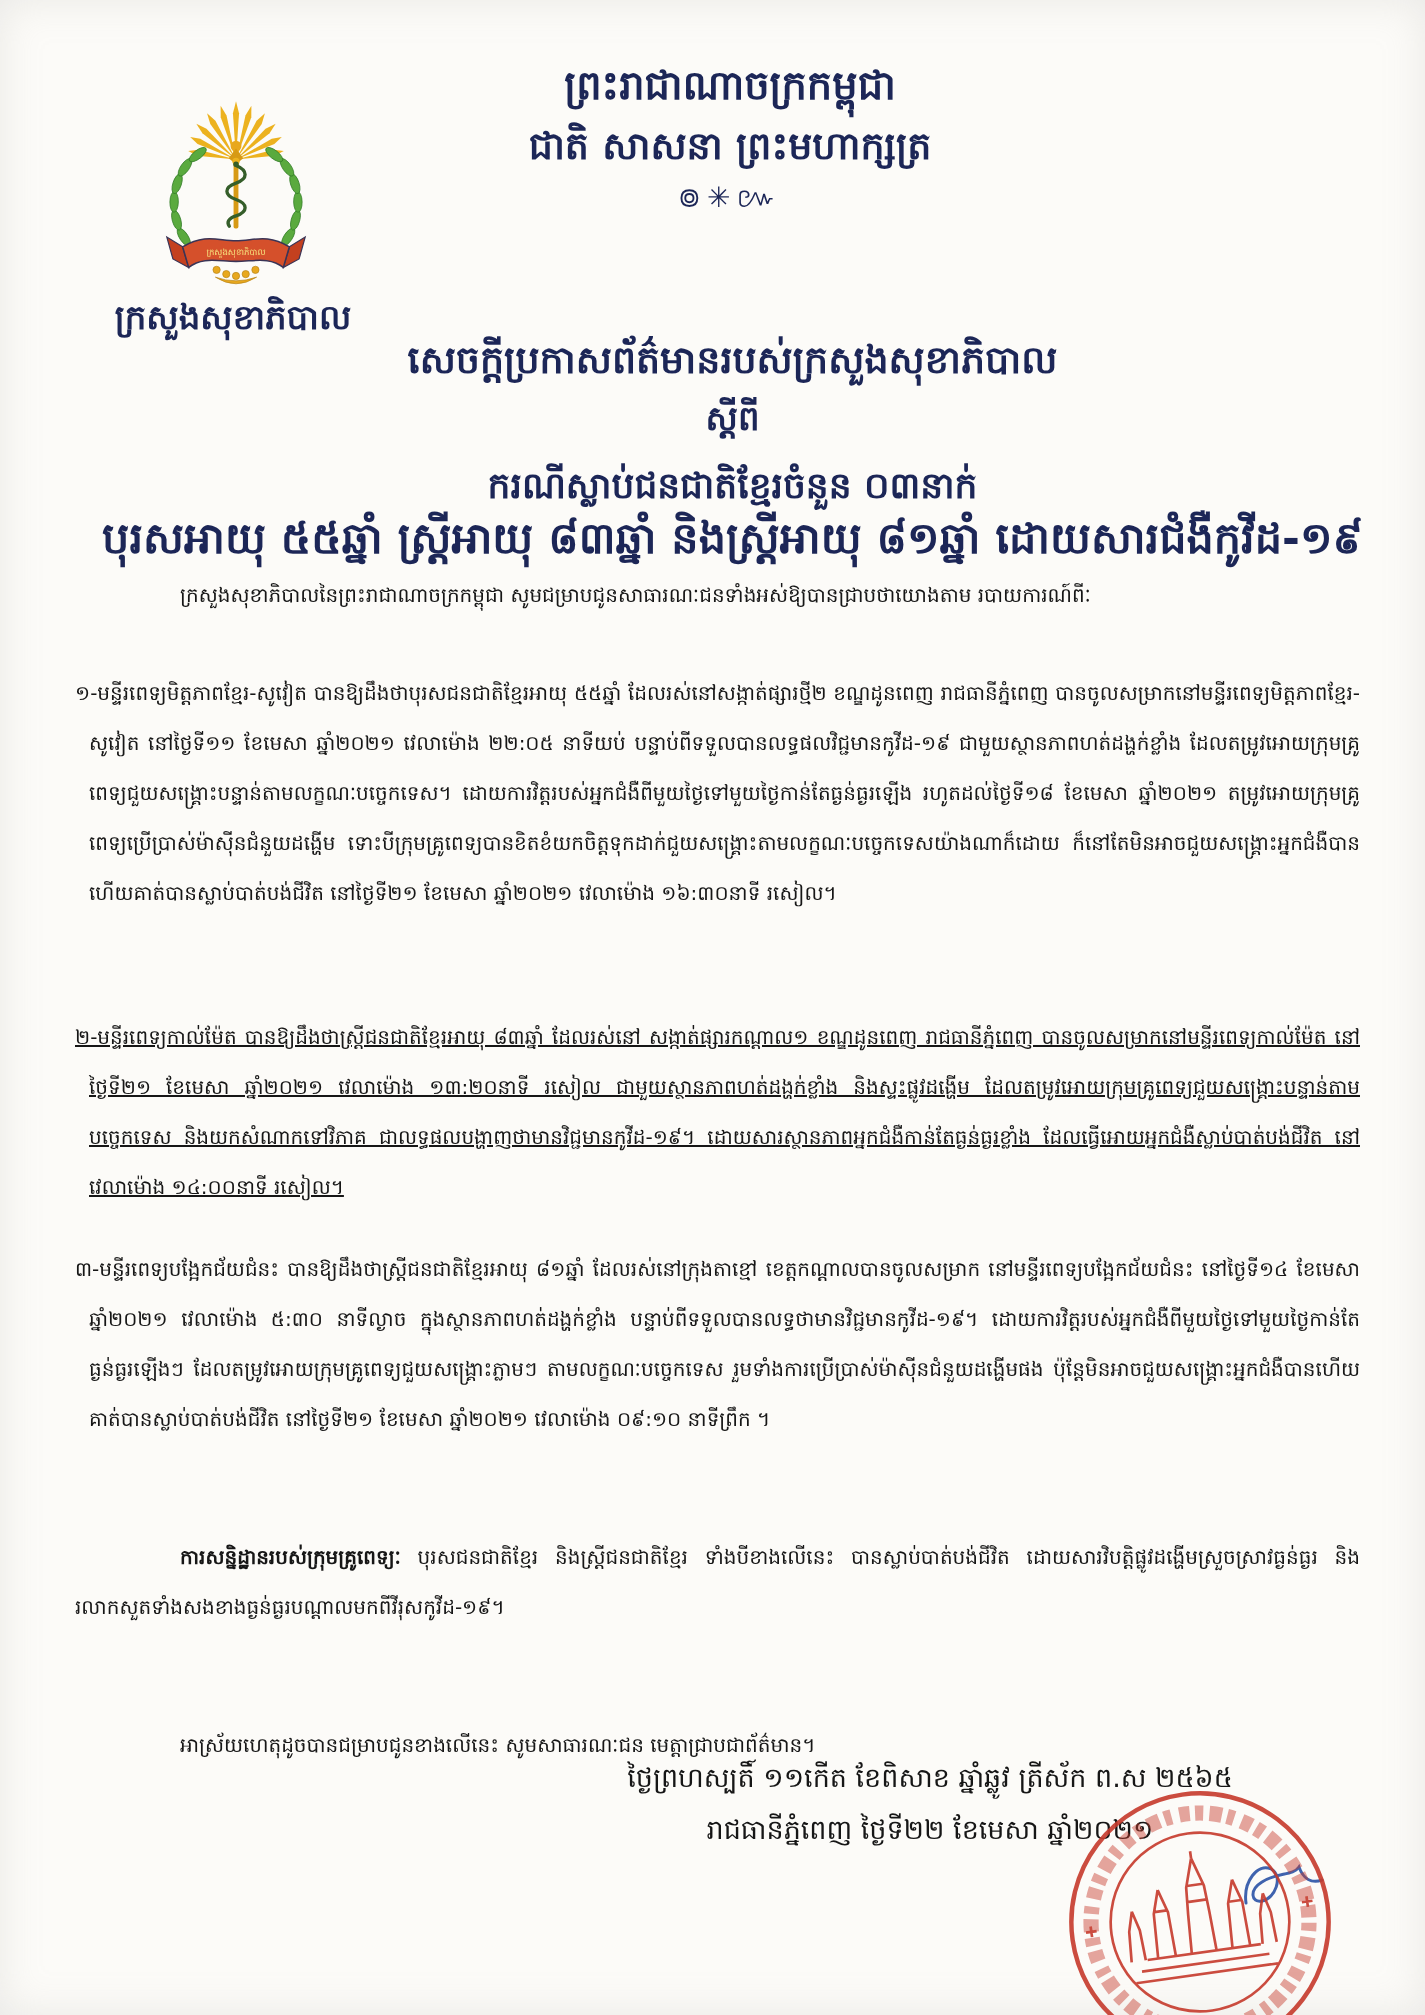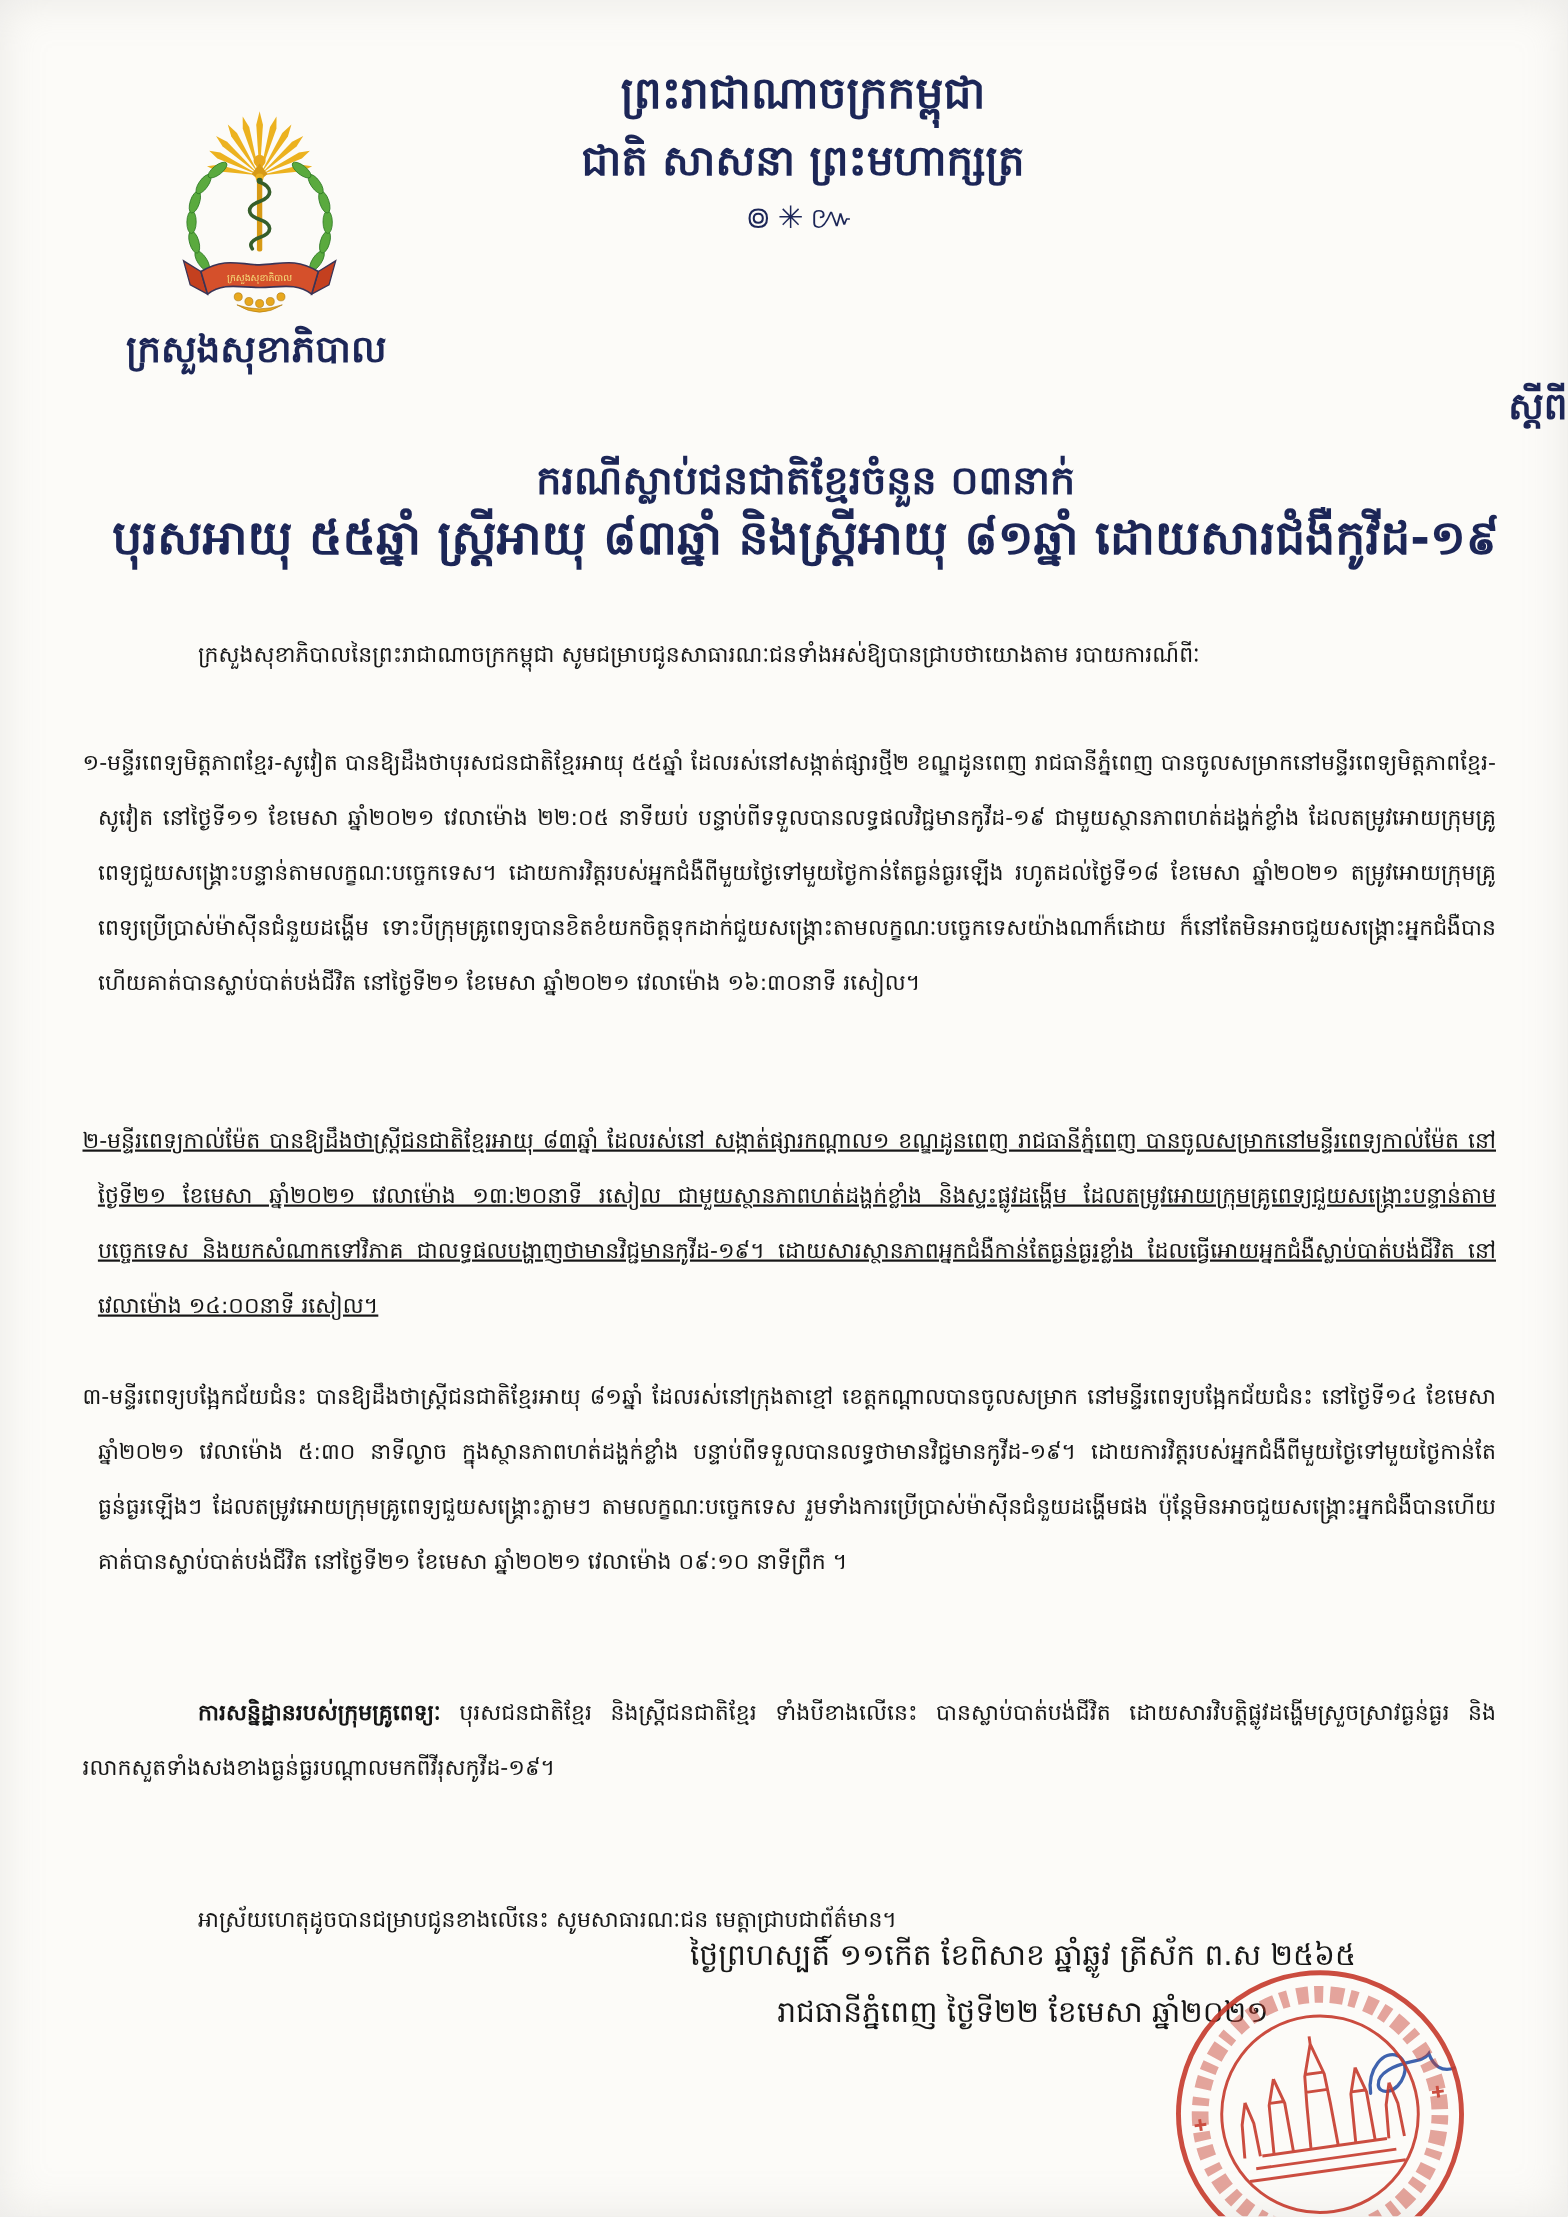--- a/index.html
+++ b/index.html
@@ -14,21 +14,21 @@
   .kingdom-header { position:absolute; top:58px; left:380px; width:700px; text-align:center; color:#1c2657; }
   .kingdom-line1 { font-size:40px; font-weight:700; line-height:54px; }
   .kingdom-line2 { font-size:38px; font-weight:700; line-height:52px; margin-top:8px; }
   .kingdom-ornament { font-size:28px; margin-top:8px; color:#1c2657; letter-spacing:6px; }
   .emblem { position:absolute; left:145px; top:85px; width:182px; height:212px; }
   .ministry-label { position:absolute; left:78px; top:296px; width:310px; text-align:center;
     font-size:34px; font-weight:700; color:#1c2657; }
   
   .title-block { position:absolute; left:40px; top:336px; width:1385px; text-align:center; color:#1c2657; font-weight:700; }
   .title-line1 { font-size:38px; line-height:48px; }
-  .title-line2 { font-size:34px; line-height:44px; margin-top:12px;text-align:right; }
+  .title-line2 { font-size:34px; line-height:44px; margin-top:12px; }
   .title-line3 { font-size:36px; line-height:44px; margin-top:24px; }
   .title-line4 { font-size:43px; line-height:44px; margin-top:8px; }
   
   .para { position:absolute; left:75px; width:1285px; font-size:20px; line-height:50px;
           text-align:justify; color:#161616; }
   .para-intro       { top:570px; text-indent:105px; }
   .para-item1       { top:668px;  padding-left:14px; text-indent:-14px; }
   .para-item2       { top:1012px; padding-left:14px; text-indent:-14px;text-decoration:underline; }
   .para-item3       { top:1244px; padding-left:14px; text-indent:-14px; }
   .para-conclusion  { top:1532px; text-indent:105px; }
@@ -132,20 +132,21 @@
 
   <div class="ministry-label">ក្រសួងសុខាភិបាល</div>
 
   <div class="kingdom-header">
     <div class="kingdom-line1">ព្រះរាជាណាចក្រកម្ពុជា</div>
     <div class="kingdom-line2">ជាតិ សាសនា ព្រះមហាក្សត្រ</div>
     <div class="kingdom-ornament">៙✳៚</div>
   </div>
 
   <div class="title-block">
+    <div class="title-line1">សេចក្តីប្រកាសព័ត៌មានរបស់ក្រសួងសុខាភិបាល</div>
     <div class="title-line2">ស្តីពី</div>
     <div class="title-line3">ករណីស្លាប់ជនជាតិខ្មែរចំនួន ០៣នាក់</div>
     <div class="title-line4">បុរសអាយុ ៥៥ឆ្នាំ ស្ត្រីអាយុ ៨៣ឆ្នាំ និងស្ត្រីអាយុ ៨១ឆ្នាំ ដោយសារជំងឺកូវីដ-១៩</div>
   </div>
 
   <div class="para para-intro">ក្រសួងសុខាភិបាលនៃព្រះរាជាណាចក្រកម្ពុជា សូមជម្រាបជូនសាធារណៈជនទាំងអស់ឱ្យបានជ្រាបថាយោងតាម របាយការណ៍ពីៈ</div>
   <div class="para para-item1">១-មន្ទីរពេទ្យមិត្តភាពខ្មែរ-សូវៀត បានឱ្យដឹងថាបុរសជនជាតិខ្មែរអាយុ ៥៥ឆ្នាំ ដែលរស់នៅសង្កាត់ផ្សារថ្មី២ ខណ្ឌដូនពេញ រាជធានីភ្នំពេញ បានចូលសម្រាកនៅមន្ទីរពេទ្យមិត្តភាពខ្មែរ-សូវៀត នៅថ្ងៃទី១១ ខែមេសា ឆ្នាំ២០២១ វេលាម៉ោង ២២:០៥ នាទីយប់ បន្ទាប់ពីទទួលបានលទ្ធផលវិជ្ជមានកូវីដ-១៩ ជាមួយស្ថានភាពហត់ដង្ហក់ខ្លាំង ដែលតម្រូវអោយក្រុមគ្រូពេទ្យជួយសង្គ្រោះបន្ទាន់តាមលក្ខណៈបច្ចេកទេស។ ដោយការវិត្តរបស់អ្នកជំងឺពីមួយថ្ងៃទៅមួយថ្ងៃកាន់តែធ្ងន់ធ្ងរឡើង រហូតដល់ថ្ងៃទី១៨ ខែមេសា ឆ្នាំ២០២១ តម្រូវអោយក្រុមគ្រូពេទ្យប្រើប្រាស់ម៉ាស៊ីនជំនួយដង្ហើម ទោះបីក្រុមគ្រូពេទ្យបានខិតខំយកចិត្តទុកដាក់ជួយសង្គ្រោះតាមលក្ខណៈបច្ចេកទេសយ៉ាងណាក៏ដោយ ក៏នៅតែមិនអាចជួយសង្គ្រោះអ្នកជំងឺបាន ហើយគាត់បានស្លាប់បាត់បង់ជីវិត នៅថ្ងៃទី២១ ខែមេសា ឆ្នាំ២០២១ វេលាម៉ោង ១៦:៣០នាទី រសៀល។</div>
   <div class="para para-item2">២-មន្ទីរពេទ្យកាល់ម៉ែត បានឱ្យដឹងថាស្ត្រីជនជាតិខ្មែរអាយុ ៨៣ឆ្នាំ ដែលរស់នៅ សង្កាត់ផ្សារកណ្តាល១ ខណ្ឌដូនពេញ រាជធានីភ្នំពេញ បានចូលសម្រាកនៅមន្ទីរពេទ្យកាល់ម៉ែត នៅថ្ងៃទី២១ ខែមេសា ឆ្នាំ២០២១ វេលាម៉ោង ១៣:២០នាទី រសៀល ជាមួយស្ថានភាពហត់ដង្ហក់ខ្លាំង និងស្ទះផ្លូវដង្ហើម ដែលតម្រូវអោយក្រុមគ្រូពេទ្យជួយសង្គ្រោះបន្ទាន់តាមបច្ចេកទេស និងយកសំណាកទៅវិភាគ ជាលទ្ធផលបង្ហាញថាមានវិជ្ជមានកូវីដ-១៩។ ដោយសារស្ថានភាពអ្នកជំងឺកាន់តែធ្ងន់ធ្ងរខ្លាំង ដែលធ្វើអោយអ្នកជំងឺស្លាប់បាត់បង់ជីវិត នៅវេលាម៉ោង ១៤:០០នាទី រសៀល។</div>
   <div class="para para-item3">៣-មន្ទីរពេទ្យបង្អែកជ័យជំនះ បានឱ្យដឹងថាស្ត្រីជនជាតិខ្មែរអាយុ ៨១ឆ្នាំ ដែលរស់នៅក្រុងតាខ្មៅ ខេត្តកណ្តាលបានចូលសម្រាក នៅមន្ទីរពេទ្យបង្អែកជ័យជំនះ នៅថ្ងៃទី១៤ ខែមេសា ឆ្នាំ២០២១ វេលាម៉ោង ៥:៣០ នាទីល្ងាច ក្នុងស្ថានភាពហត់ដង្ហក់ខ្លាំង បន្ទាប់ពីទទួលបានលទ្ធថាមានវិជ្ជមានកូវីដ-១៩។ ដោយការវិត្តរបស់អ្នកជំងឺពីមួយថ្ងៃទៅមួយថ្ងៃកាន់តែធ្ងន់ធ្ងរឡើងៗ ដែលតម្រូវអោយក្រុមគ្រូពេទ្យជួយសង្គ្រោះភ្លាមៗ តាមលក្ខណៈបច្ចេកទេស រួមទាំងការប្រើប្រាស់ម៉ាស៊ីនជំនួយដង្ហើមផង ប៉ុន្តែមិនអាចជួយសង្គ្រោះអ្នកជំងឺបានហើយគាត់បានស្លាប់បាត់បង់ជីវិត នៅថ្ងៃទី២១ ខែមេសា ឆ្នាំ២០២១ វេលាម៉ោង ០៩:១០ នាទីព្រឹក ។</div>
   <div class="para para-conclusion"><span class="bold">ការសន្និដ្ឋានរបស់ក្រុមគ្រូពេទ្យៈ</span><span> បុរសជនជាតិខ្មែរ និងស្ត្រីជនជាតិខ្មែរ ទាំងបីខាងលើនេះ បានស្លាប់បាត់បង់ជីវិត ដោយសារវិបត្តិផ្លូវដង្ហើមស្រួចស្រាវធ្ងន់ធ្ងរ និងរលាកសួតទាំងសងខាងធ្ងន់ធ្ងរបណ្តាលមកពីវីរុសកូវីដ-១៩។</span></div>

